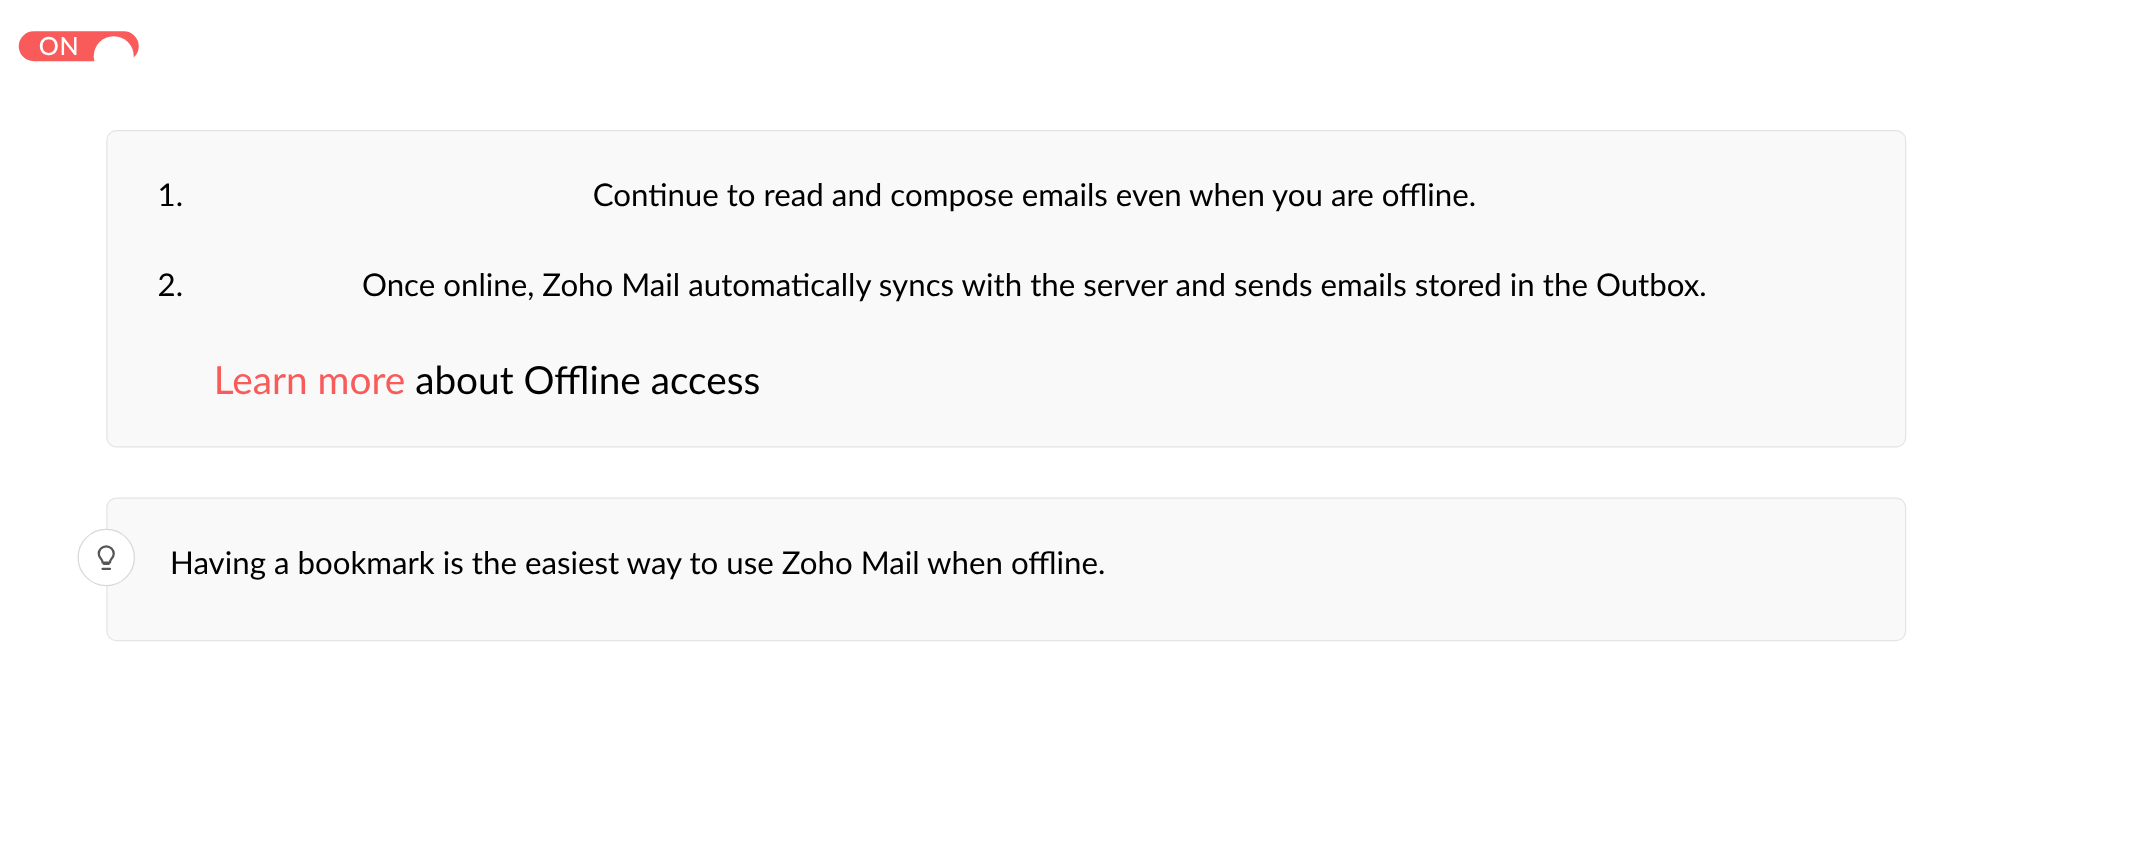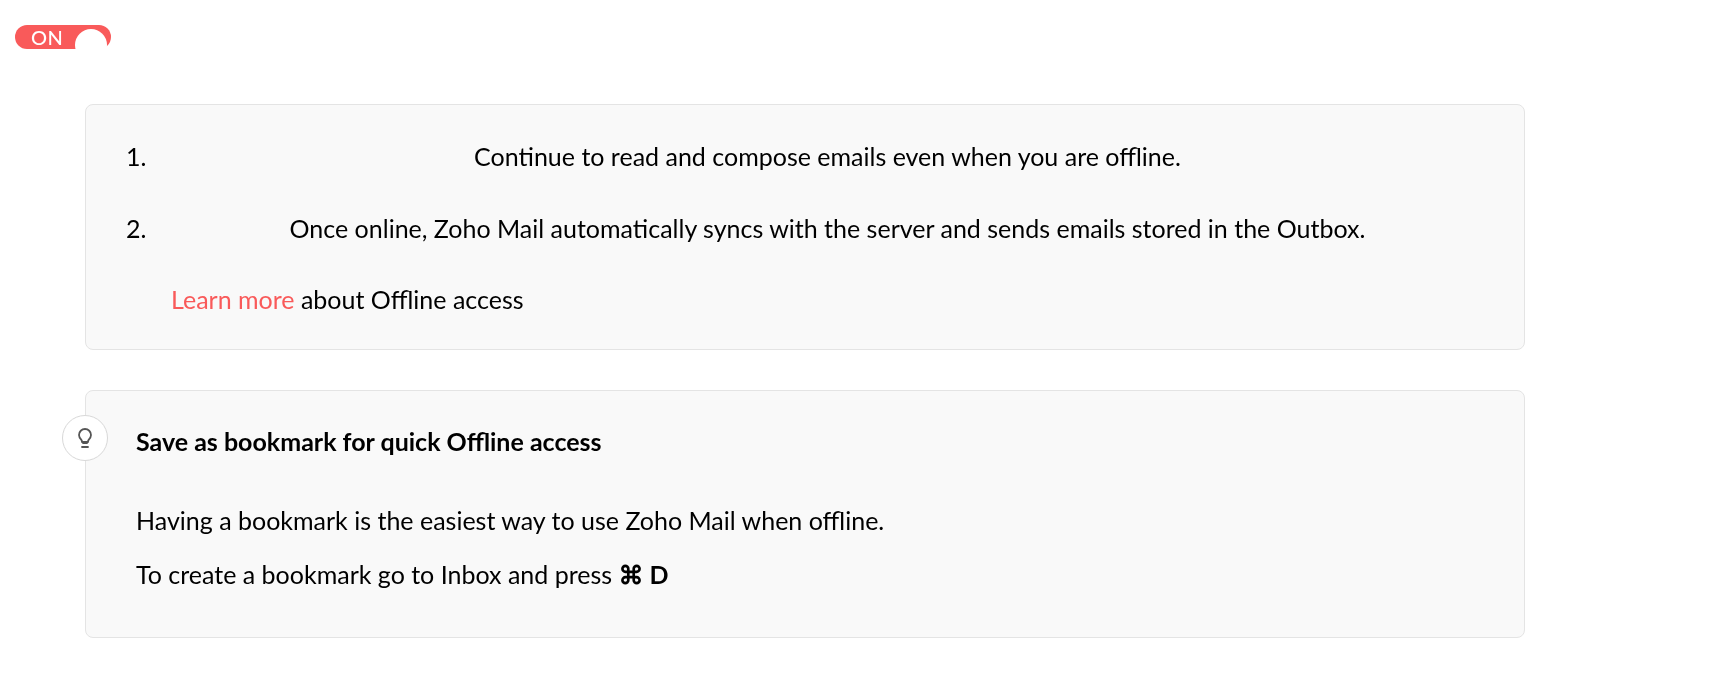--- a/index.html
+++ b/index.html
@@ -77,21 +77,21 @@
       position: relative;
       line-height: 1.35;
     }
     .panel ol li::before {
       content: counter(item) ".";
       position: absolute;
       left: 0;
       font-size: 25px;
     }
     .learn-more-line {
-      font-size: 25px;
+      font-size: 31px;
       padding-left: 45px;
       color: #000000;
     }
     .learn-more-link {
       color: #f95a5a;
       cursor: pointer;
     }
     .tip-icon-badge {
       position: absolute;
       left: -24px;
@@ -151,18 +151,14 @@
 </div>
 
 <div class="panel">
   <div class="tip-icon-badge">
     <svg viewBox="0 0 24 24" fill="none" stroke="#555555" stroke-width="1.8" stroke-linecap="round" stroke-linejoin="round">
       <path d="M9 21h6"></path>
       <path d="M10 17h4"></path>
       <path d="M12 3a6 6 0 0 0-6 6c0 2.2 1.2 3.5 2.2 4.6.6.7.8 1.4.8 2.4h6c0-1 .2-1.7.8-2.4C16.8 12.5 18 11.2 18 9a6 6 0 0 0-6-6z"></path>
     </svg>
   </div>
-  <div class="tip-title">Save as bookmark for quick Offline access</div>
   <div class="tip-line">Having a bookmark is the easiest way to use Zoho Mail when offline.</div>
-  <div class="tip-line">
-    <span>To create a bookmark go to Inbox and press </span><span class="shortcut">⌘ D</span>
-  </div>
 </div>
 
 </body></html>

